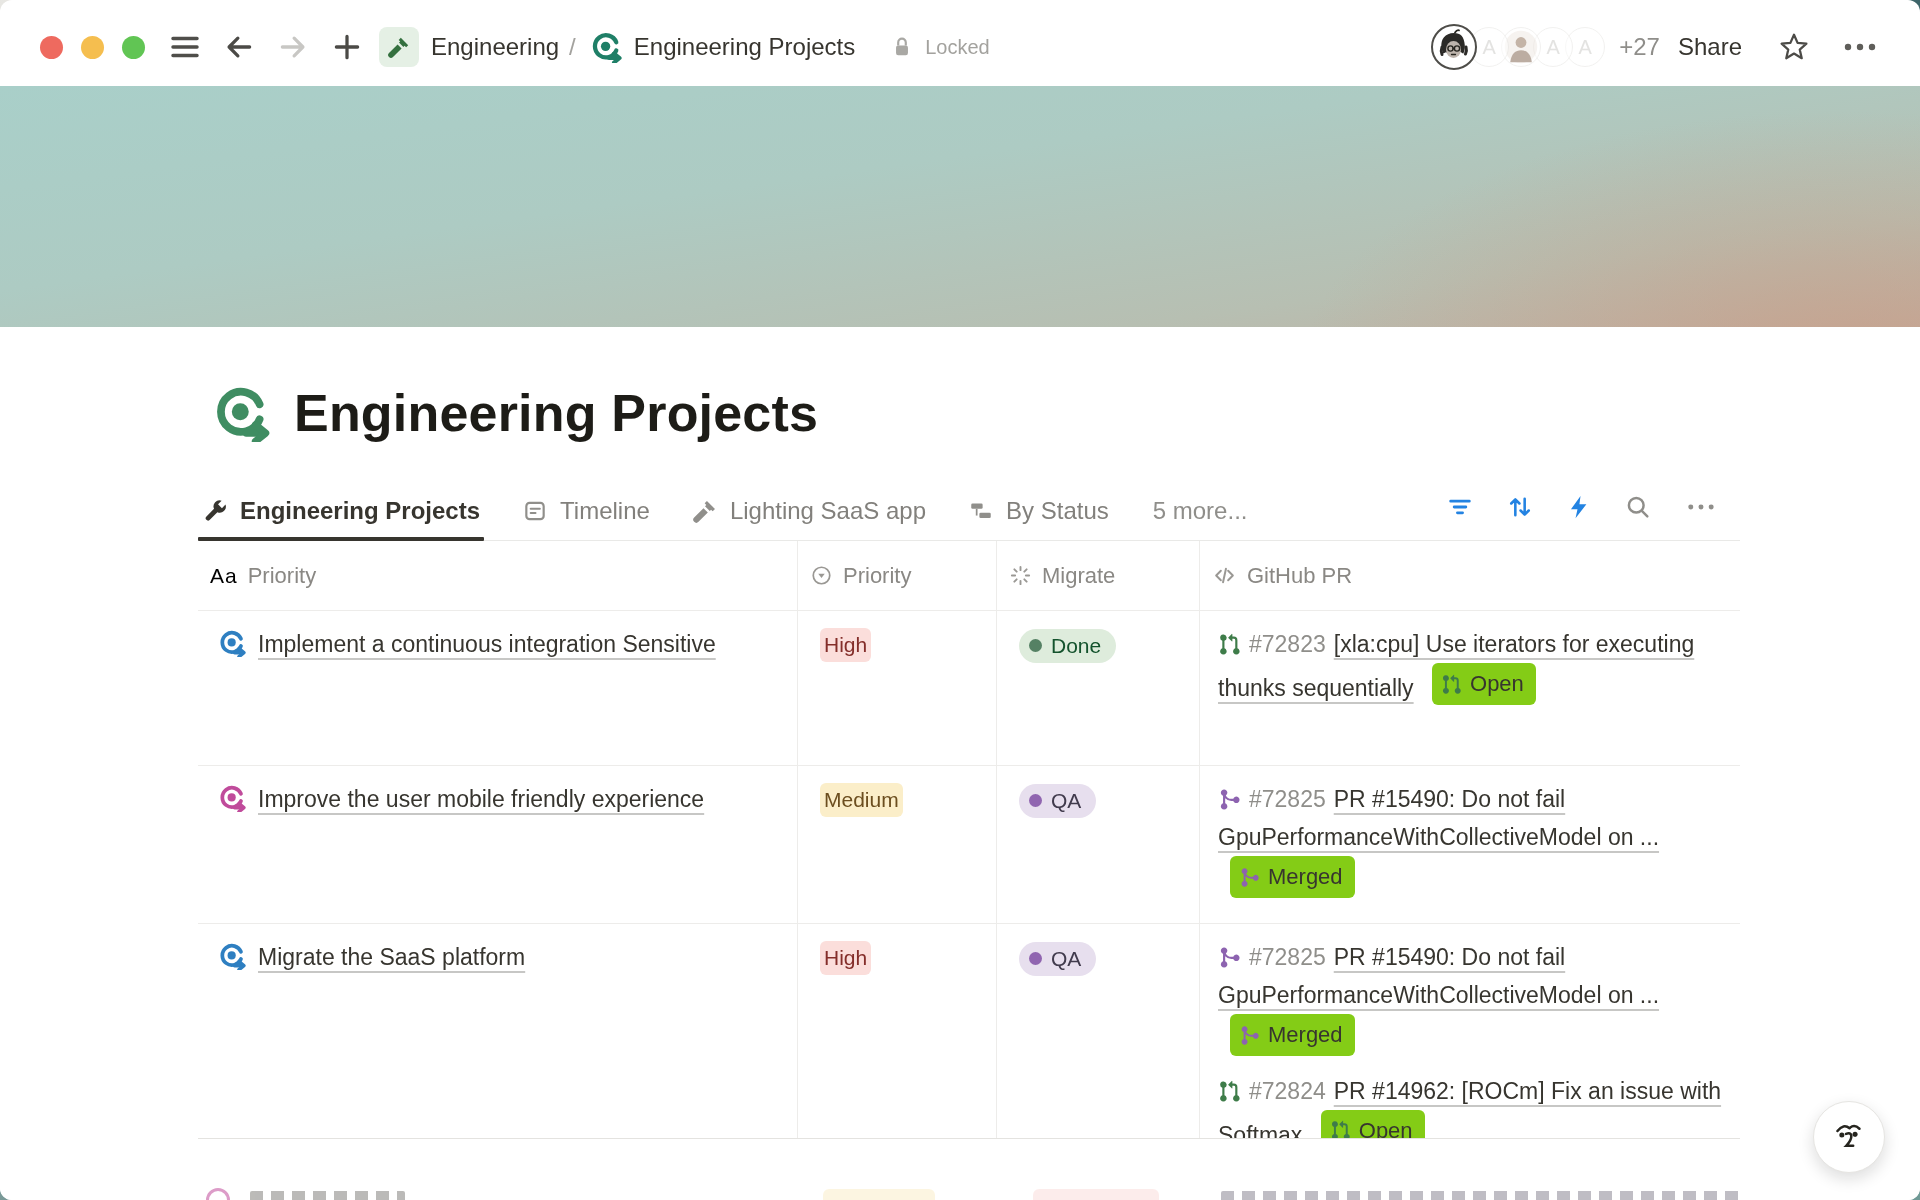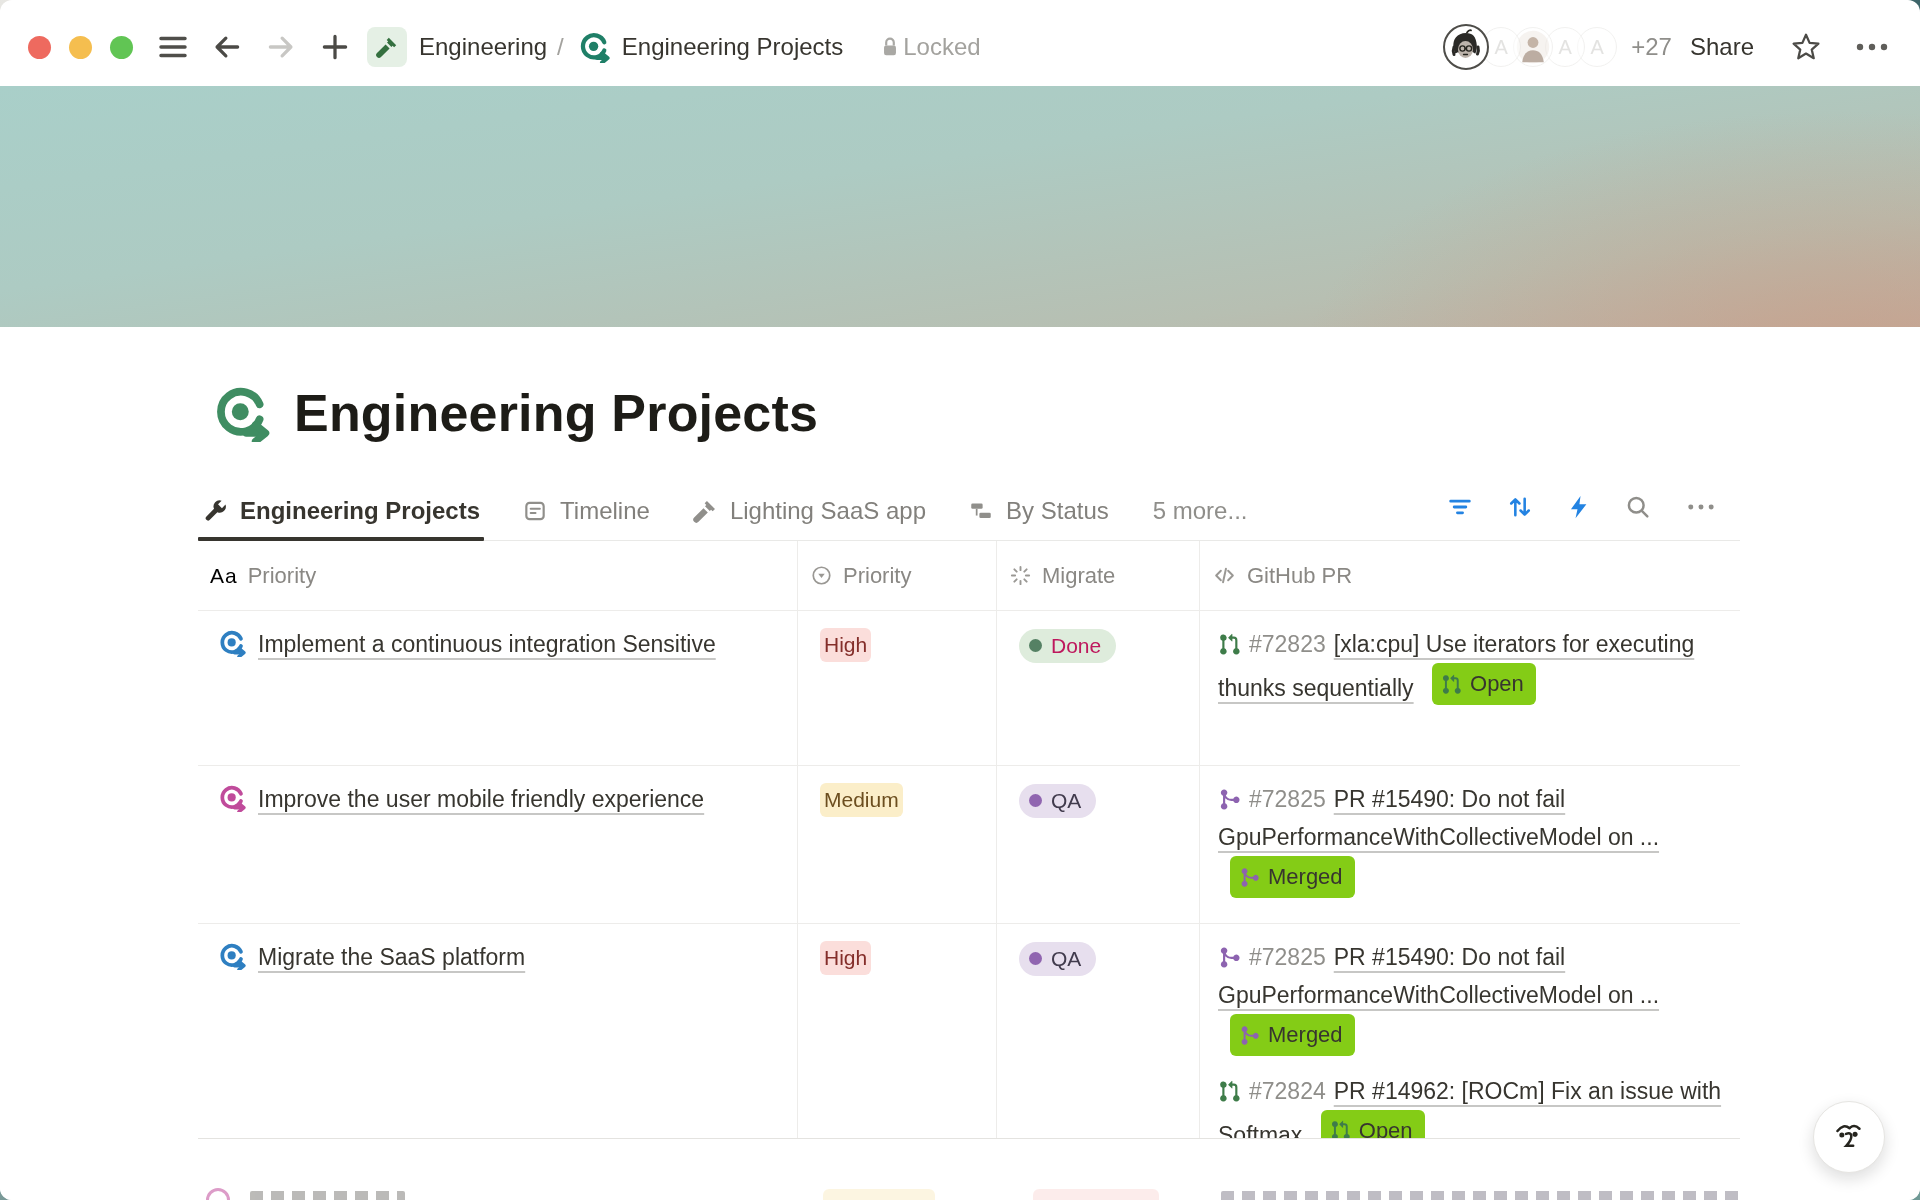--- a/index.html
+++ b/index.html
@@ -5,32 +5,32 @@
   * { margin:0; padding:0; box-sizing:border-box; }
   html,body { width:1920px; height:1200px; }
   body {
     font-family:"Liberation Sans", sans-serif;
     background:linear-gradient(135deg,#e8e7e3 0%,#9db8b3 25%,#3c6468 62%,#6f9a96 100%);
     color:#37352F;
   }
   .window { position:absolute; inset:0; border-radius:12px; overflow:hidden; background:#fff; }
 
   
-  .titlebar { position:absolute; top:0; left:0; right:0; height:94px; background:#fff; display:flex; align-items:center; padding:0 28px;border-radius:31px; }
+  .titlebar { position:absolute; top:0; left:0; right:0; height:94px; background:#fff; display:flex; align-items:center; padding:0 40px;border-radius:31px; }
   .tl-group { display:flex; align-items:center; gap:18px; margin-right:22px; }
   .tl { width:23px; height:23px; border-radius:50%; }
   .tl.red{background:#EE6A5F;} .tl.yellow{background:#F5BE4F;} .tl.green{background:#61C554;}
   .tb-btn { display:flex; align-items:center; justify-content:center; width:36px; height:36px; }
   .tb-btn + .tb-btn { margin-left:18px; }
   .crumb { display:flex; align-items:center; font-size:24px; color:#37352F; white-space:nowrap; }
   .crumb .chip-ic { width:40px; height:40px; border-radius:8px; background:#E5F0E5; display:flex; align-items:center; justify-content:center; margin:0 12px 0 14px; }
   .crumb-sep { color:#A3A29E; margin:0 10px; }
   .crumb-page-ic { margin:0 12px 0 4px; display:flex; }
   .lock-wrap { display:flex; align-items:center; margin-left:34px; color:#A3A29E; }
-  .lock-wrap span { font-size:24px; }
+  .lock-wrap span { margin-left:10px; font-size:20px; }
   .tb-right { margin-left:auto; display:flex; align-items:center; }
   .avatars { display:flex; align-items:center; }
   .av { width:40px; height:40px; border-radius:50%; background:#fff; border:1.5px solid #E4E3E0; display:flex; align-items:center; justify-content:center; font-size:20px; color:#C9C8C5; margin-left:-8px; }
   .av.first { width:46px; height:46px; border:2px solid #4E4D49; margin-left:0; z-index:5; }
   .av.faded { opacity:.5; }
   .av:nth-child(2){z-index:4}.av:nth-child(3){z-index:3}.av:nth-child(4){z-index:2}.av:nth-child(5){z-index:1}
   .plus-count { font-size:24px; color:#8F8E8A; margin:0 18px 0 14px; }
   .share { font-size:24px; color:#37352F; margin-right:36px; cursor:default; }
   .tb-ic { display:flex; align-items:center; }
   .tb-ic + .tb-ic { margin-left:30px; }
@@ -72,21 +72,21 @@
   .td { padding:14px 12px; border-right:1px solid #EDECEA; font-size:23px; line-height:38px; }
   .td:last-child { border-right:none; }
   .td.r3 { border-bottom:none; }
   .proj-ic { display:inline-flex; vertical-align:-5px; margin:0 12px 0 8px; }
   .row-title { font-weight:500; color:#37352F; text-decoration:underline; text-decoration-color:rgba(55,53,47,.28); text-decoration-thickness:2px; text-underline-offset:6px; }
   .chip { display:inline-block; font-size:21px; line-height:28px; padding:3px 4px; border-radius:6px; margin-left:10px; margin-top:3px; font-weight:400; }
   .chip.red { background:#FBDEDB; color:#842E2A; }
   .chip.yellow { background:#FBEEC9; color:#6C4E1F; }
   .pill { display:inline-flex; align-items:center; gap:9px; font-size:21px; line-height:28px; padding:3px 15px 3px 10px; border-radius:999px; margin-left:10px; margin-top:3px; }
   .pill .dot { width:13px; height:13px; border-radius:50%; }
-  .pill.green { background:#DEECDC; color:#be185d; } .pill.green .dot { background:#558164; }
+  .pill.green { background:#DEECDC; color:#14532d; } .pill.green .dot { background:#558164; }
   .pill.purple { background:#E7DFEE; color:#413B4D; } .pill.purple .dot { background:#9065B0; }
   .pr-entry { margin-left:6px; }
   .pr-entry + .pr-entry { margin-top:14px; }
   .pr-ic { display:inline-flex; vertical-align:-4px; margin-right:8px; }
   .pr-ic.green { color:#3E7C49; } .pr-ic.purple { color:#8D63B0; }
   .pr-num { color:#8F8E8A; margin-right:8px; }
   .pr-link { color:#37352F; font-weight:500; text-decoration:underline; text-decoration-color:rgba(55,53,47,.28); text-decoration-thickness:2px; text-underline-offset:6px; }
   .pr-badge { display:inline-flex; align-items:center; gap:8px; background:#84cc16; border-radius:6px; padding:2px 12px 2px 9px; margin-left:12px; font-size:22px; color:#37352F; vertical-align:1px; }
   .pr-badge .pr-ic { margin-right:0; vertical-align:-3px; }
 

